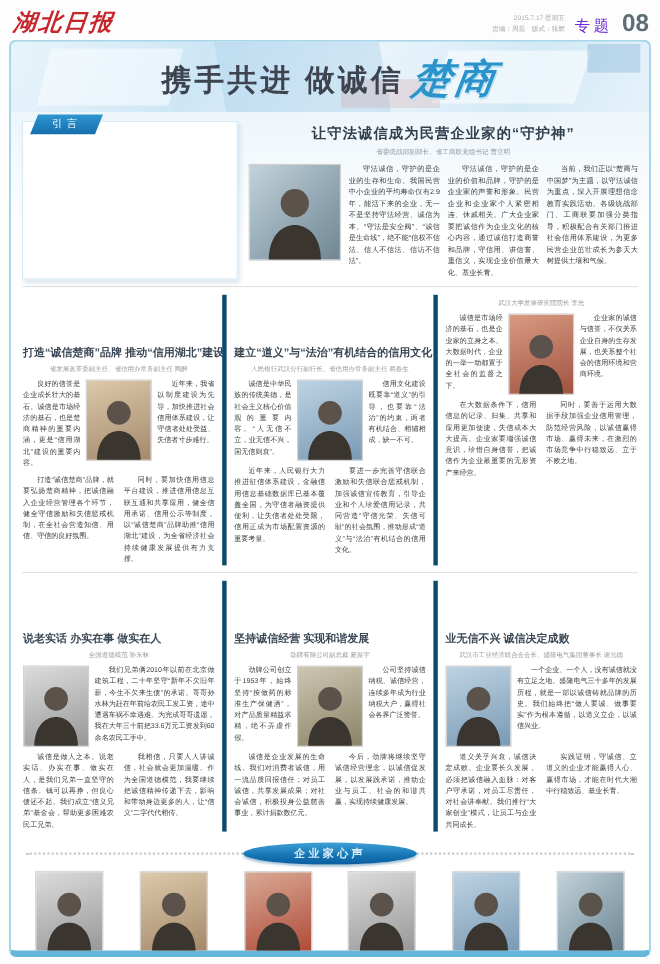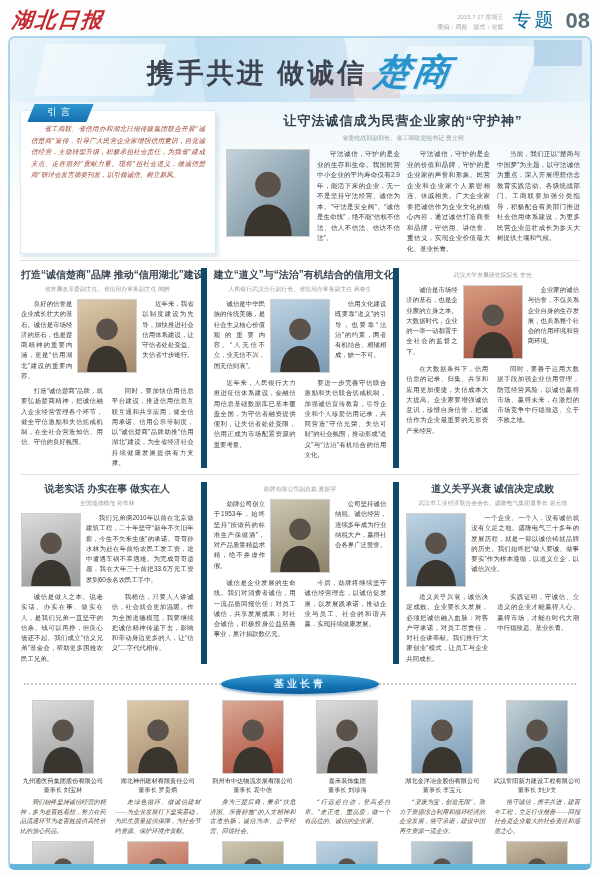--- a/index.html
+++ b/index.html
@@ -5,21 +5,21 @@
   *{margin:0;padding:0;box-sizing:border-box;}
   html,body{width:600px;background:#fdfdfd;-webkit-text-size-adjust:none;}
   body{height:876px;overflow:hidden;font-family:"Liberation Sans",sans-serif;color:#333;}
 
   
   .header{height:36px;display:flex;align-items:flex-end;padding:4px 10px 2px 12px;}
   .masthead{font-family:"DejaVu Serif",serif;font-weight:bold;font-style:italic;
             color:#c5262c;font-size:21px;letter-spacing:2px;transform:skewX(-6deg);}
   .hmeta{margin-left:auto;display:flex;align-items:flex-end;gap:9px;}
   .hdates{font-size:6px;color:#aaa;text-align:right;line-height:1.7;padding-bottom:2px;}
-  .hsection{font-size:19px;color:#0369a1;letter-spacing:3px;padding-bottom:1px;}
+  .hsection{font-size:14px;color:#6d28d9;letter-spacing:3px;padding-bottom:1px;}
   .hpage{font-size:22px;color:#5d6e77;font-weight:bold;}
 
   
   .frame{position:relative;margin:0 8px;width:584px;height:834px;background:#fff;
          border:2px solid #a9d7ea;border-bottom:6px solid #63b7da;border-radius:7px;overflow:hidden;}
 
   
   .banner{position:relative;height:64px;overflow:hidden;display:flex;align-items:center;justify-content:center;
           background:linear-gradient(115deg,#e9f4fb 0%,#cde6f5 30%,#eaf4fb 55%,#d2e9f6 80%,#e6f2fa 100%);}
   .shape{position:absolute;}
@@ -58,23 +58,23 @@
   .p-gray{background:linear-gradient(160deg,#dcdcdc,#979797);}
   .p-warm{background:linear-gradient(160deg,#d99a82,#a05340);}
   .p-blue{background:linear-gradient(160deg,#bdd3e3,#7a9ab4);}
   .p-olive{background:linear-gradient(160deg,#cdc6b1,#8c8268);}
   .p-desk{background:linear-gradient(160deg,#c9b9a2,#6e5a45);}
   .p-red{background:linear-gradient(160deg,#d8aa96,#b04a38);}
 
   
   .rule{border-top:1px solid #e2e2e2;margin:0 10px;}
   .threecol{display:flex;padding:7px 4px 6px 4px;}
-  .story{flex:1;min-width:0;padding:0 7px;border-left:6px solid #0c4a6e;}
+  .story{flex:1;min-width:0;padding:0 7px;border-left:4px solid #0c4a6e;}
   .story:first-child{border-left:none;}
-  .story h3{font-size:10px;color:#3a4754;text-align:center;white-space:nowrap;letter-spacing:0;}
+  .story h3{font-size:10px;color:#3a4754;white-space:nowrap;letter-spacing:0;margin-top:46px;}
   .story .byline{font-size:5.9px;color:#999;text-align:center;margin:3px 0 5px;}
   .story-top{display:flex;gap:5px;margin-bottom:5px;}
   .scol{flex:1;min-width:0;font-size:6.4px;line-height:1.6;text-align:justify;color:#3c3c3c;text-indent:2em;}
   .ph-s{width:60px;height:74px;}
   .story-bottom{display:flex;gap:9px;}
   .story-bottom p{flex:1;min-width:0;font-size:6.4px;line-height:1.6;text-align:justify;color:#3c3c3c;text-indent:2em;}
 
   
   .divider{position:relative;height:22px;margin:3px 0 2px;}
   .div-line{position:absolute;top:10px;left:14px;right:14px;border-top:2px dotted #c9c9c9;}
@@ -117,21 +117,20 @@
     <div class="shape s2"></div>
     <div class="shape s3"></div>
     <div class="shape s4"></div>
     <div class="shape s5"></div>
     <h1><span>携手共进  做诚信</span><span class="accent">楚商</span></h1>
   </div>
 
   <div class="toprow">
     <aside class="intro">
       <div class="intro-tag"><span>引言</span></div>
-      <p>省工商联、省信用办和湖北日报传媒集团联合开展“诚信楚商”宣传，引导广大民营企业家增强信用意识，自觉诚信经营，主动转型升级，积极承担社会责任，为我省“建成支点、走在前列”贡献力量。现将“担社会道义，做诚信楚商”研讨会发言摘要刊发，以引领诚信、树立新风。</p>
     </aside>
 
     <article class="lead">
       <h2>让守法诚信成为民营企业家的“守护神”</h2>
       <div class="byline">省委统战部副部长、省工商联党组书记 曹立明</div>
       <div class="lead-body">
         <div class="photo p-meet" style="width:84px;height:88px;">
           <svg viewBox="0 0 60 80">
               <circle class="ph-head" cx="30" cy="27" r="13"></circle>
               <path class="ph-body" d="M6 80 C6 56 19 47 30 47 C41 47 54 56 54 80 Z"></path>
@@ -221,60 +220,61 @@
         </div>
         <p class="scol">我们兄弟俩2010年以前在北京做建筑工程，二十年坚守“新年不欠旧年薪，今生不欠来生债”的承诺。哥哥孙水林为赶在年前给农民工发工资，途中遭遇车祸不幸遇难。为完成哥哥遗愿，我在大年三十前把33.6万元工资发到60余名农民工手中。</p>
       </div>
       <div class="story-bottom">
         <p>诚信是做人之本。说老实话、办实在事、做实在人，是我们兄弟一直坚守的信条。钱可以再挣，但良心债还不起。我们成立“信义兄弟”基金会，帮助更多困难农民工兄弟。</p>
         <p>我相信，只要人人讲诚信，社会就会更加温暖。作为全国道德模范，我要继续把诚信精神传递下去，影响和带动身边更多的人，让“信义”二字代代相传。</p>
       </div>
     </article>
 
     <article class="story">
+      <h3>坚持诚信经营 实现和谐发展</h3>
       <div class="byline">劲牌有限公司副总裁 夏振宇</div>
       <div class="story-top">
         <p class="scol">劲牌公司创立于1953年，始终坚持“按做药的标准生产保健酒”，对产品质量精益求精，绝不弄虚作假。</p>
         <div class="photo p-olive ph-s">
           <svg viewBox="0 0 60 80">
               <circle class="ph-head" cx="30" cy="27" r="13"></circle>
               <path class="ph-body" d="M6 80 C6 56 19 47 30 47 C41 47 54 56 54 80 Z"></path>
             </svg>
         </div>
         <p class="scol">公司坚持诚信纳税、诚信经营，连续多年成为行业纳税大户，赢得社会各界广泛赞誉。</p>
       </div>
       <div class="story-bottom">
         <p>诚信是企业发展的生命线。我们对消费者诚信，用一流品质回报信任；对员工诚信，共享发展成果；对社会诚信，积极投身公益慈善事业，累计捐款数亿元。</p>
         <p>今后，劲牌将继续坚守诚信经营理念，以诚信促发展，以发展践承诺，推动企业与员工、社会的和谐共赢，实现持续健康发展。</p>
       </div>
     </article>
 
     <article class="story">
-      <h3>道义关乎兴衰 诚信决定成败</h3>
+      <h3>业无信不兴 诚信决定成败</h3>
       <div class="byline">武汉市工业经济联合会会长、盛隆电气集团董事长 谢元德</div>
       <div class="story-top">
         <div class="photo p-blue ph-s">
           <svg viewBox="0 0 60 80">
               <circle class="ph-head" cx="30" cy="27" r="13"></circle>
               <path class="ph-body" d="M6 80 C6 56 19 47 30 47 C41 47 54 56 54 80 Z"></path>
             </svg>
         </div>
         <p class="scol">一个企业、一个人，没有诚信就没有立足之地。盛隆电气三十多年的发展历程，就是一部以诚信铸就品牌的历史。我们始终把“做人要诚、做事要实”作为根本遵循，以道义立企，以诚信兴业。</p>
       </div>
       <div class="story-bottom">
         <p>道义关乎兴衰，诚信决定成败。企业要长久发展，必须把诚信融入血脉：对客户守承诺，对员工尽责任，对社会讲奉献。我们推行“大家创业”模式，让员工与企业共同成长。</p>
         <p>实践证明，守诚信、立道义的企业才能赢得人心、赢得市场，才能在时代大潮中行稳致远、基业长青。</p>
       </div>
     </article>
   </div>
 
   <div class="divider">
     <div class="div-line"></div>
     <div class="ribbon">
-      <span>基业长青</span>
+      <span>企业家心声</span>
     </div>
   </div>
 
   <div class="grid r1">
     <div class="cell">
       <div class="photo p-gray ph-g">
           <svg viewBox="0 0 60 80">
             <circle class="ph-head" cx="30" cy="27" r="13"></circle>
             <path class="ph-body" d="M6 80 C6 56 19 47 30 47 C41 47 54 56 54 80 Z"></path>
           </svg>

